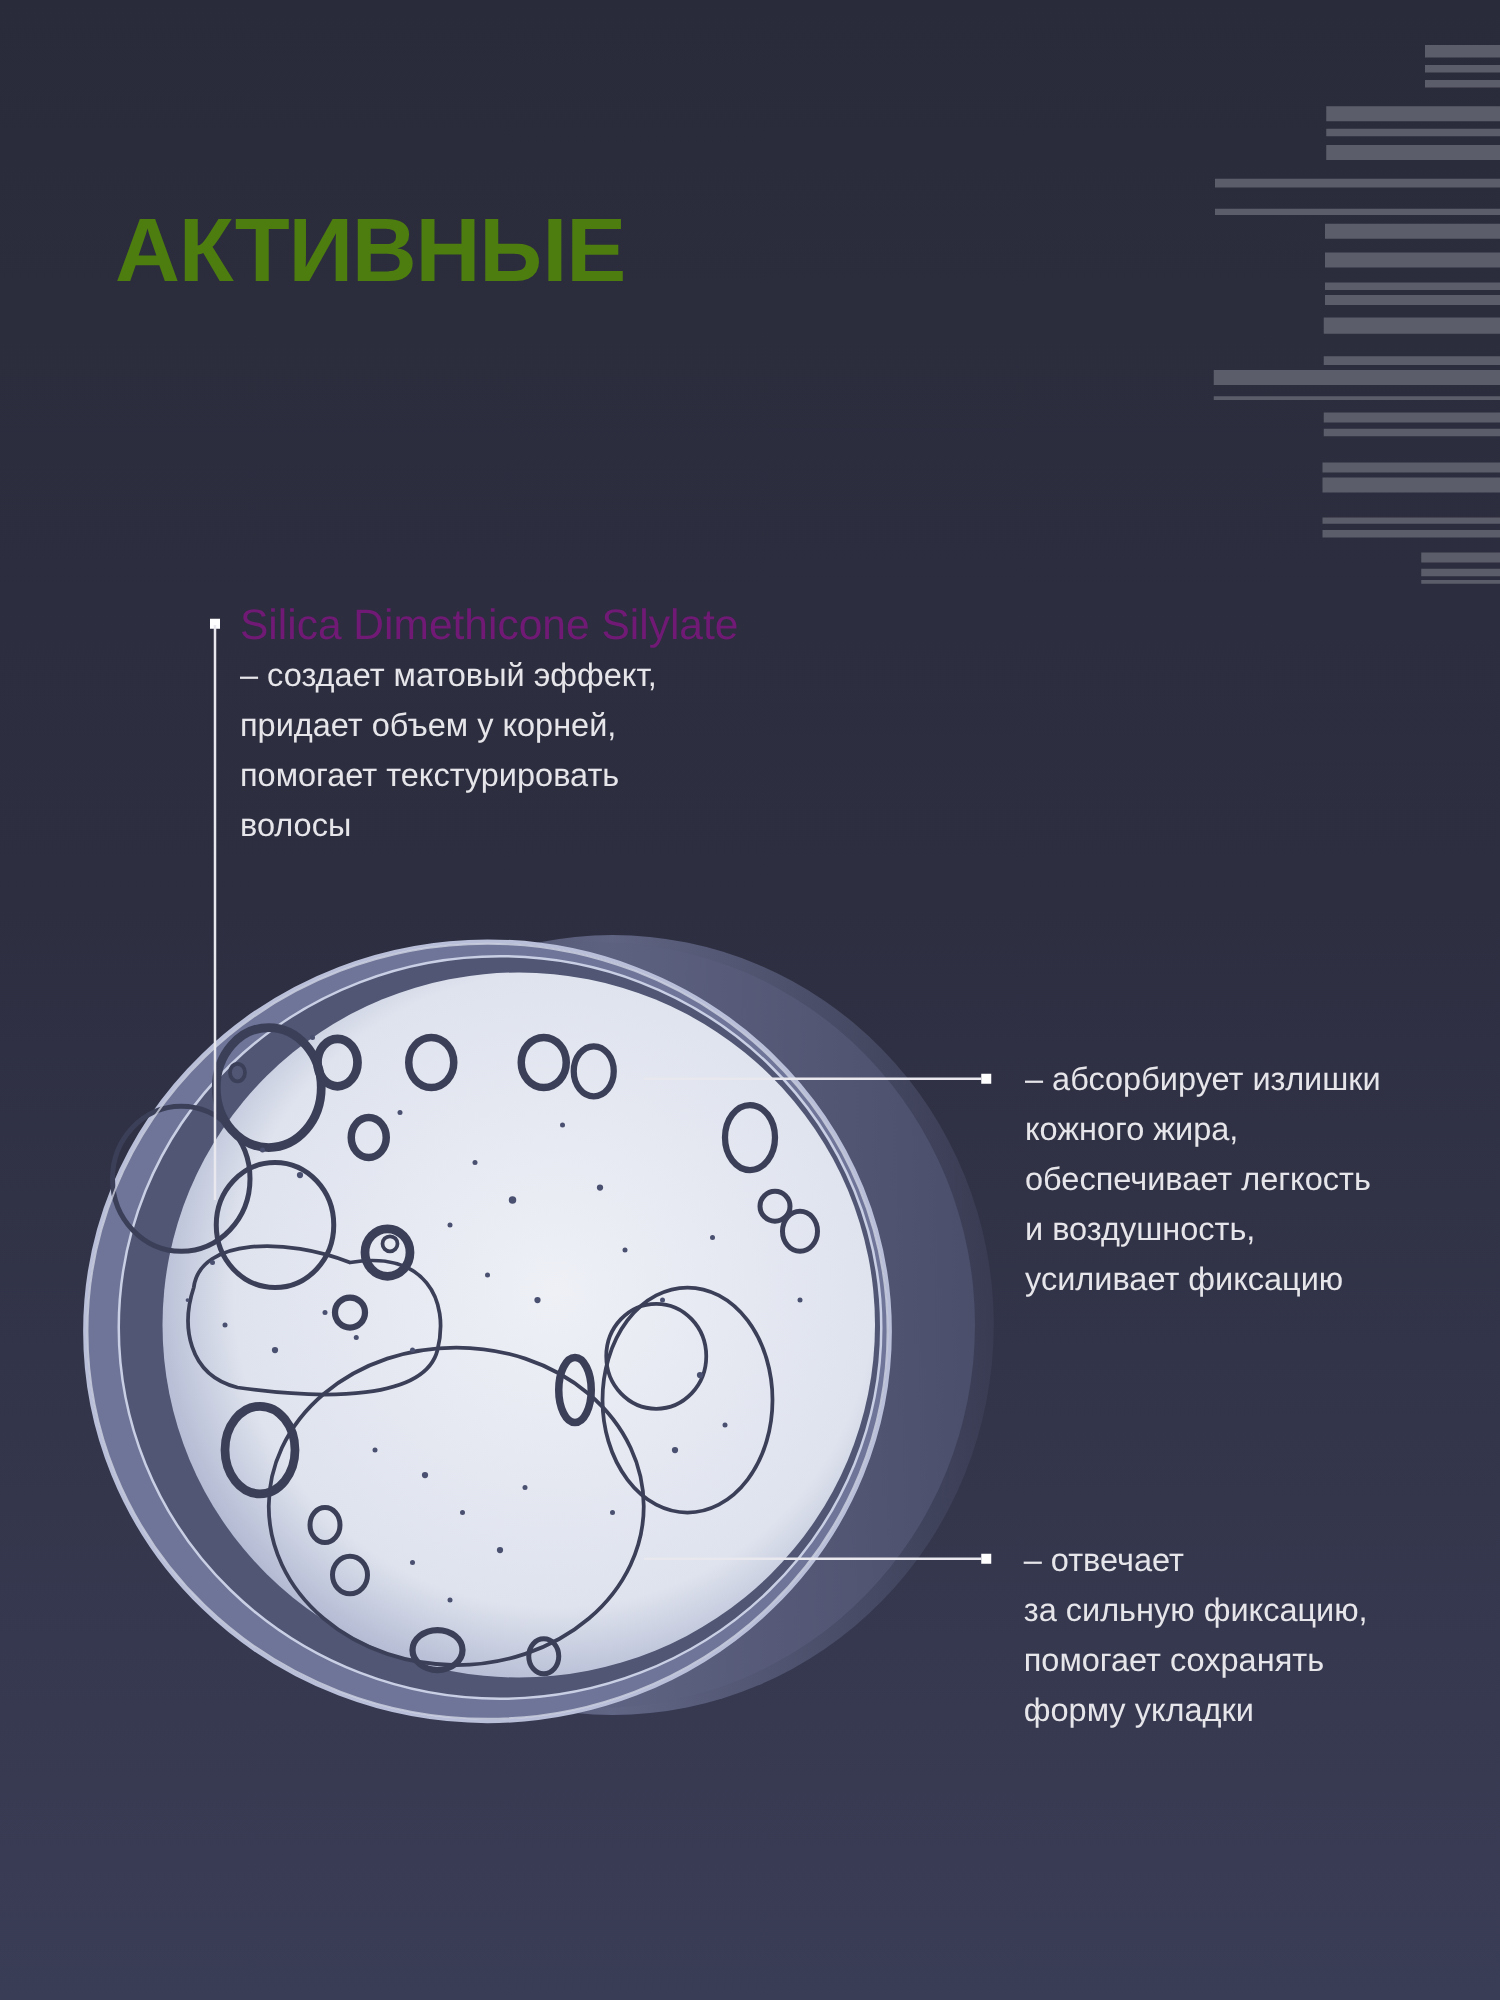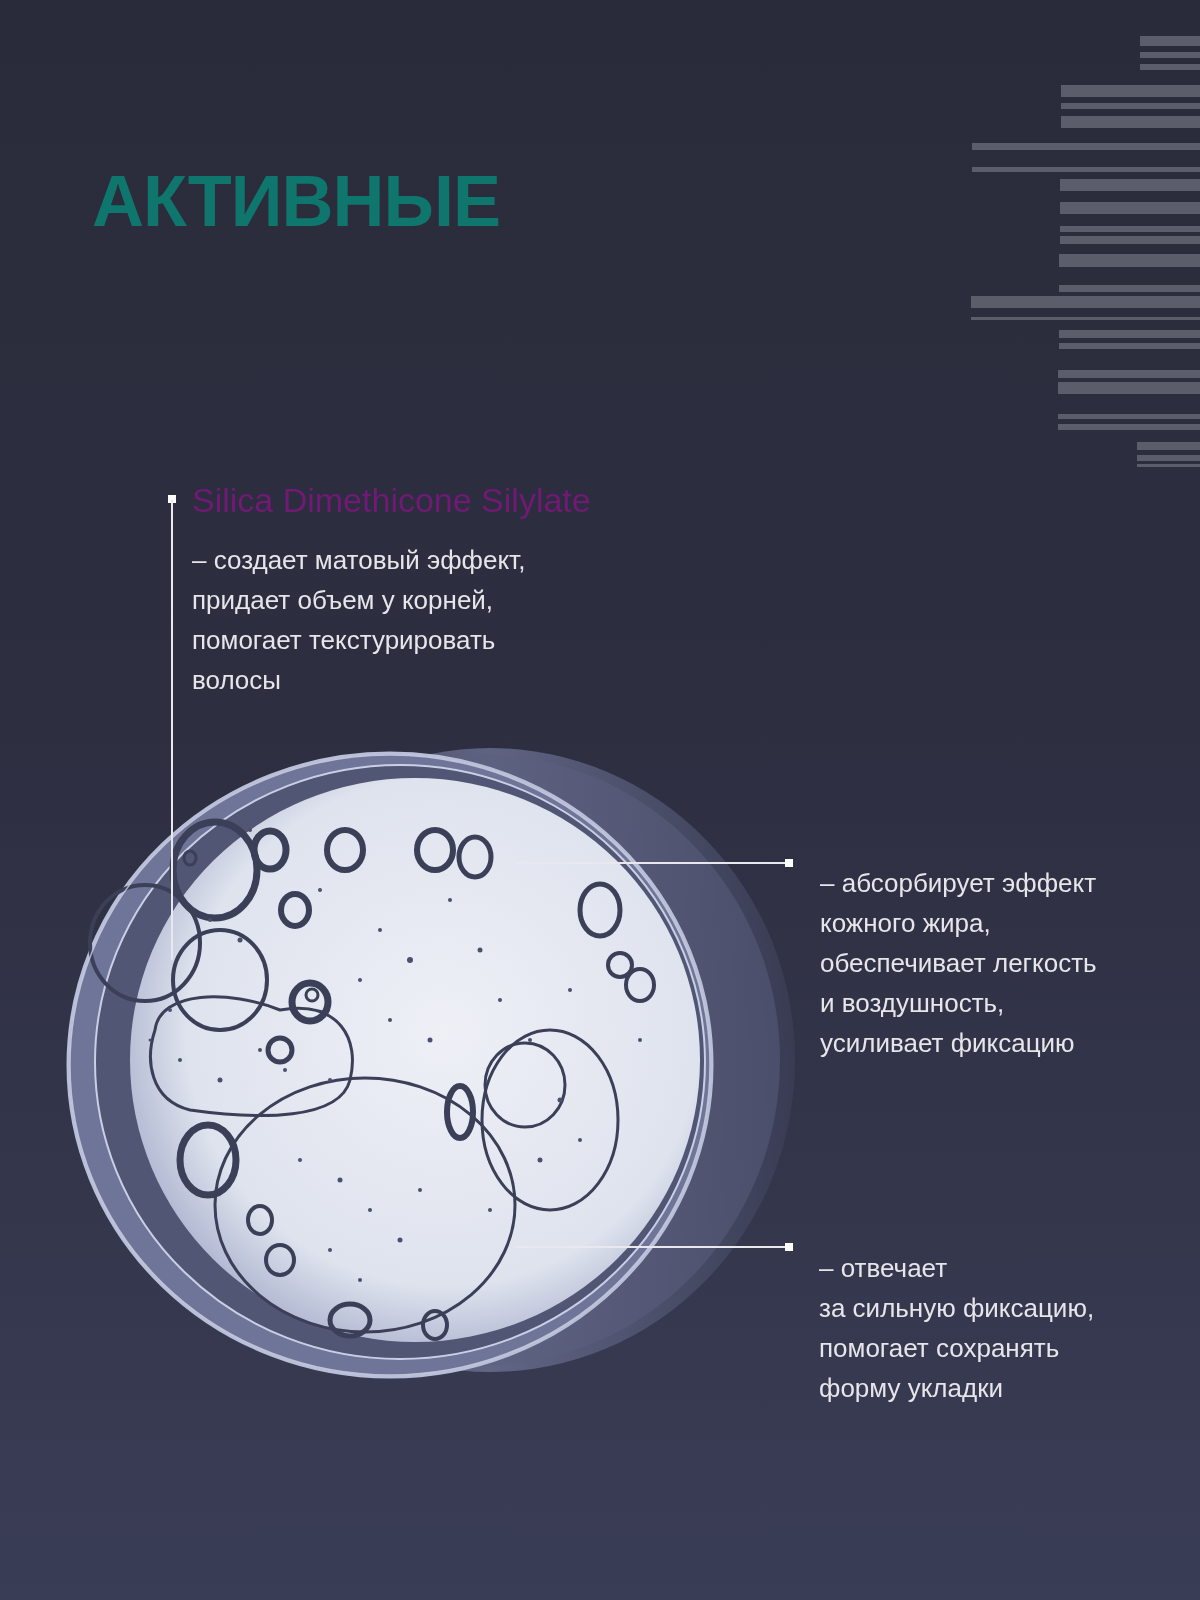--- a/index.html
+++ b/index.html
@@ -5,34 +5,34 @@
     html, body { margin: 0; padding: 0; }
     body {
       width: 1200px; height: 1600px; overflow: hidden; position: relative;
       background: linear-gradient(180deg, #2a2b3a 0%, #2d2e40 45%, #34364c 75%, #3a3d56 100%);
       font-family: "Liberation Sans", "DejaVu Sans", sans-serif;
       color: #ffffff;
     }
     .title {
       position: absolute; left: 92px; top: 162px; margin: 0;
       font-weight: 700; font-size: 72px; line-height: 78px; letter-spacing: -1px;
-      color: #0f766e;
+      color: #4d7c0f;
     }
     .title span { display: block; }
 
     
     .barcode { position: absolute; left: 0; top: 0; width: 1200px; height: 480px; pointer-events: none; }
     .bar { position: absolute; background: #5c5d6b; right: 0; }
 
     
     .dish { position: absolute; left: 60px; top: 740px; width: 770px; height: 650px; }
 
     .callout { position: absolute; }
     .callout .name { font-weight: 400; font-size: 34px; line-height: 40px; color: #701a75; }
-    .callout .desc { font-size: 26px; line-height: 40px; color: #e6e6ea; white-space: pre-line; margin-top: 20px; }
+    .callout .desc { font-size: 26px; line-height: 40px; color: #e6e6ea; white-space: pre-line; }
 
     .marker { position: absolute; width: 8px; height: 8px; background: #ffffff; }
     .line-h { position: absolute; height: 2px; background: #e8e8ee; }
     .line-v { position: absolute; width: 2px; background: #e8e8ee; }
   </style>
 </head>
 <body>
 
 <h1 class="title">
   <span>АКТИВНЫЕ</span>
@@ -168,21 +168,21 @@
 
 <div class="callout" style="left:192px;top:480px;">
   <div class="name">Silica Dimethicone Silylate</div>
   <div class="desc">– создает матовый эффект,
 придает объем у корней,
 помогает текстурировать
 волосы</div>
 </div>
 
 <div class="callout" style="left:820px;top:843px;">
-  <div class="desc">– абсорбирует эффект
+  <div class="desc">– абсорбирует излишки
 кожного жира,
 обеспечивает легкость
 и воздушность,
 усиливает фиксацию</div>
 </div>
 
 <div class="callout" style="left:819px;top:1228px;">
   <div class="desc">– отвечает
 за сильную фиксацию,
 помогает сохранять

